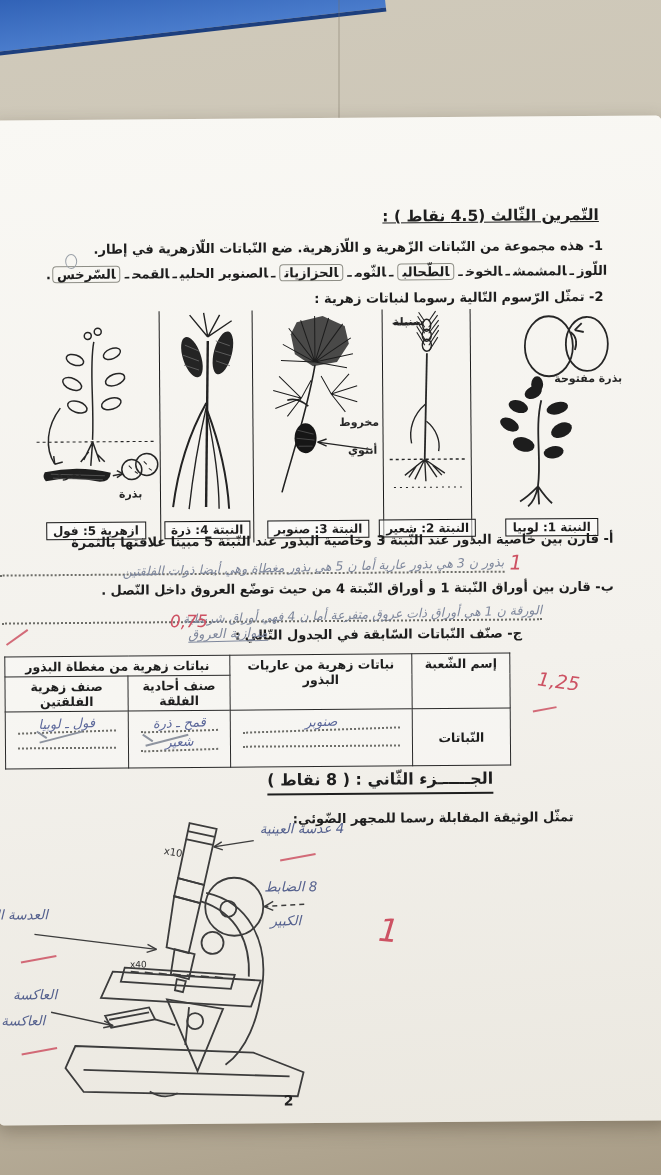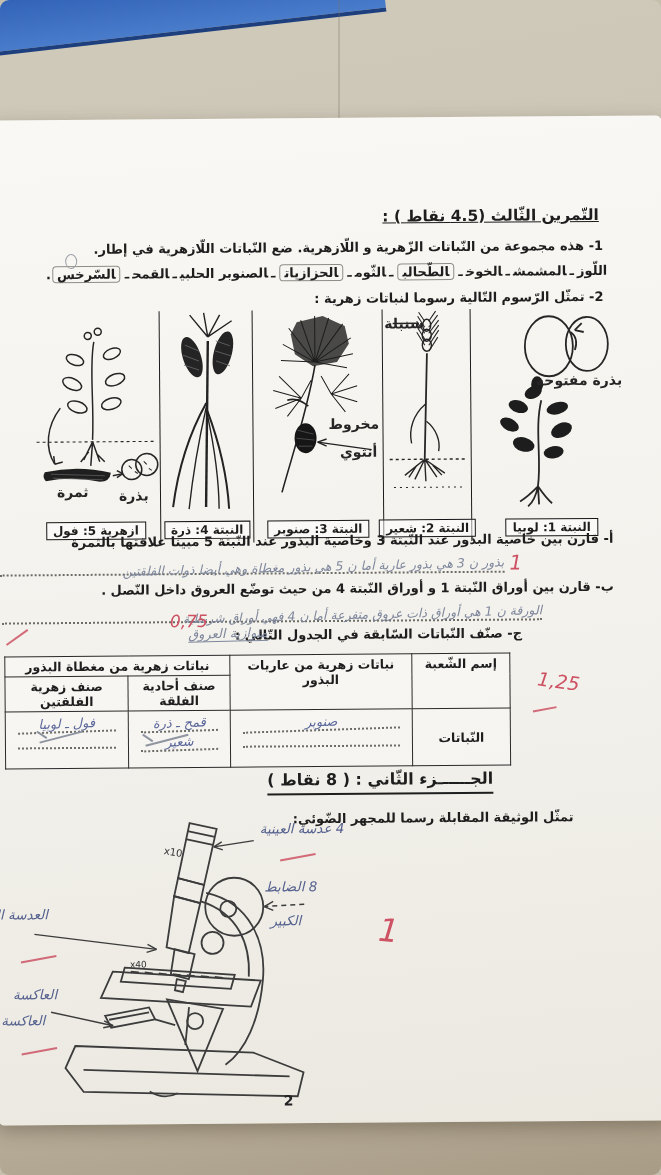--- a/index.html
+++ b/index.html
@@ -2,21 +2,21 @@
 <html lang="ar"><head>
 <meta charset="utf-8">
 <style>
   html,body{margin:0;padding:0;}
   body{
     width:661px;height:1175px;overflow:hidden;
     font-family:"DejaVu Sans", sans-serif;
     background:#c6bfae;
   }
   .photo{position:relative;width:661px;height:1175px;overflow:hidden;
-    background:linear-gradient(170deg,#d0cabb 0%,#c9c2b2 45%,#beb5a2 80%,#a89c86 100%);border-radius:9px;}
+    background:linear-gradient(170deg,#d0cabb 0%,#c9c2b2 45%,#beb5a2 80%,#a89c86 100%);}
   .blue-edge{position:absolute;top:-30px;left:-46px;width:430px;height:62px;
     background:linear-gradient(#2c5db2,#4a7ccc);border-bottom:4px solid #1d3f7e;
     transform:rotate(-6.5deg);}
   .crease{position:absolute;left:338px;top:0;width:2px;height:125px;background:rgba(120,110,95,.25);}
   .paper{position:absolute;left:-8px;top:118px;width:676px;height:1005px;
     background:linear-gradient(175deg,#f9f8f4 0%,#f3f1ec 55%,#ebe8e0 100%);
     transform:rotate(-0.45deg);border-radius:8px/16px;
     box-shadow:0 6px 18px rgba(60,50,35,.35);overflow:hidden;}
   .content{position:absolute;inset:0;direction:rtl;color:#1e1e1e;}
 
@@ -29,21 +29,21 @@
   .sep{margin:0 3px;}
   .pw.boxed{border:1.5px solid #8e8e86;border-radius:4px;padding:0 4px;margin:0 1px;}
   .dotline{border-bottom:2px dotted #6d6d68;height:16px;}
 
   
   .figure-row{display:flex;flex-direction:row;}
   .panel{position:relative;height:232px;}
   .panel.b{border-left:1.5px solid #1c1c1c;}
   .p1{width:160px;} .p2{width:88px;} .p3{width:130px;} .p4{width:92px;} .p5{width:130px;}
   .draw{position:absolute;top:0;left:0;}
-  .annot{position:absolute;font-size:14px;font-weight:bold;color:#262626;white-space:nowrap;direction:rtl;text-align:center;}
+  .annot{position:absolute;font-size:11px;font-weight:bold;color:#262626;white-space:nowrap;direction:rtl;text-align:center;}
   .figlabel{position:absolute;bottom:4px;right:50%;transform:translateX(50%);
     border:1.6px solid #141414;padding:1px 6px;font-weight:bold;font-size:12px;white-space:nowrap;background:rgba(255,255,255,.5);}
 
   
   .ctable{border-collapse:collapse;width:505px;table-layout:fixed;background:rgba(255,255,255,.35);}
   .ctable th,.ctable td{border:1.6px solid #2a2a2a;font-size:12.5px;padding:2px 4px;text-align:center;vertical-align:top;}
   .ctable th{font-weight:bold;}
   .ctable td.vals{height:52px;}
   .cellhand{display:block;font-style:italic;color:#5b679a;border-bottom:2px dotted #6d6d68;
     font-size:13px;transform:rotate(-1.5deg);margin:2px 8px 0 8px;}
@@ -198,21 +198,21 @@
               <path d="M92,162 l-6,-3 M92,162 l-6,4"></path>
               <circle cx="101" cy="158" r="10"></circle>
               <circle cx="116" cy="153" r="11"></circle>
               <path d="M98,154 l3,3 M104,160 l3,2 M113,150 l3,3 M118,157 l3,2" stroke-width="1"></path>
             </g>
             <path d="M14,160 q33,-7 66,1 q-1,9 -11,9 q-27,-6 -54,-1 q-4,-4 -1,-9 z" fill="#1f1f1f"></path>
             <g stroke="#666" stroke-width="0.7">
               <path d="M20,162 l54,2 M22,166 l50,2"></path>
             </g>
           </svg>
-          <span class="annot" style="top:172px;left:6px;margin-left:20px;">ثمرة</span>
+          <span class="annot" style="top:156px;left:6px;margin-left:20px;">ثمرة</span>
           <span class="annot" style="top:176px;left:88px;">بذرة</span>
           <div class="figlabel">ازهرية 5: فول</div>
         </div>
       </div>
 
       <div class="abs printed" style="top:414px;right:54px;width:580px;">أ- قارن بين خاصية البذور عند النّبتة 3 وخاصية البذور عند النّبتة 5 مبينا علاقتها بالثمرة</div>
       <div class="abs dotline" style="top:438px;right:163px;width:505px;">
         <span class="hand" style="font-size:12.5px;">بذور ن 3 هي بذور عارية أما ن 5 هي بذور مغطاة وهي أيضا ذوات الفلقتين</span>
       </div>
       <div class="abs mark red" style="left:518px;top:434px;">1</div>

